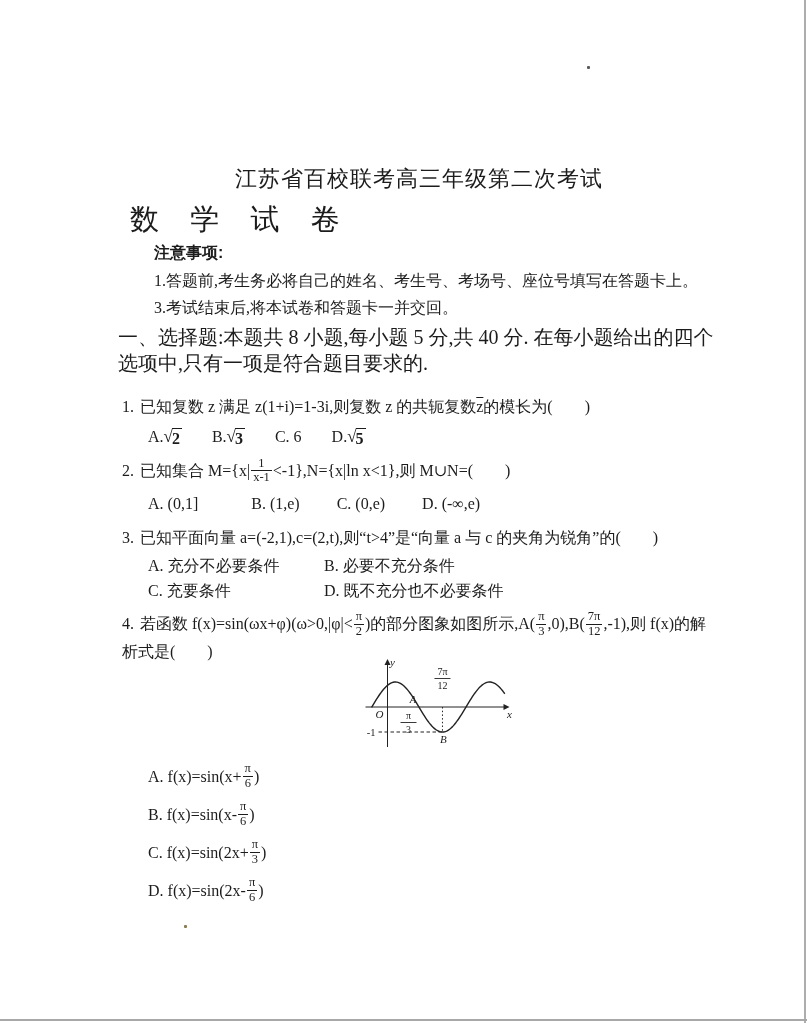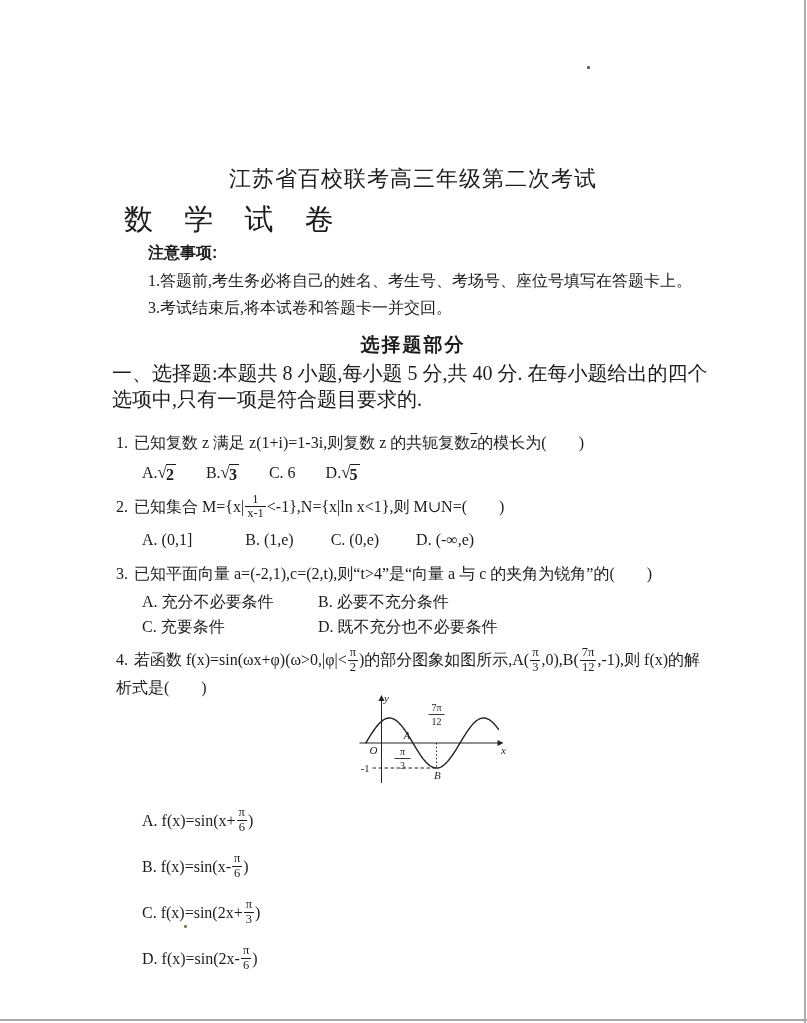--- a/index.html
+++ b/index.html
@@ -6,41 +6,41 @@
   .page{
     position:relative;width:807px;height:1023px;background:#fff;overflow:hidden;
     font-family:"Liberation Serif","DejaVu Serif",serif;color:#1c1c1c;
   }
   .edge-right{position:absolute;top:0;right:1px;width:2px;height:100%;background:#adadad;}
   .edge-bottom{position:absolute;left:0;bottom:2px;width:100%;height:2px;background:#a8a8a8;}
   .artifact{position:absolute;border-radius:1px;}
   .dot1{left:587px;top:66px;width:3px;height:3px;background:#5a5a5a;}
   .dot2{left:184px;top:925px;width:3px;height:3px;background:#8a7a55;}
 
-  .content{position:absolute;left:112px;top:166px;width:602px;}
+  .content{position:absolute;left:118px;top:166px;width:602px;}
 
   .title1{font-size:22px;line-height:26px;text-align:center;margin:0;font-weight:500;letter-spacing:1px;}
   .title2{font-size:29px;line-height:36px;text-align:left;margin:9px 0 0 0;font-weight:500;letter-spacing:12px;text-indent:12px;}
 
   .notice-head{font-size:17px;font-weight:bold;margin:25px 0 0 0;line-height:22px;
     font-family:"Liberation Sans","DejaVu Sans",sans-serif;}
   .notice p{margin:4px;font-size:16px;line-height:23.5px;text-indent:2em;}
 
   .section-title{font-size:19px;font-weight:600;text-align:center;margin:12px 0 0 0;line-height:26px;letter-spacing:2px;}
   .intro{margin:2px 0 0 0;font-size:20px;line-height:26px;}
 
   .questions{margin-top:18px;}
   .question{margin-top:8px;}
   .stem{margin:4px;font-size:16px;line-height:25px;}
   .stem .qnum{margin-right:2px;}
 
   .opts{margin-left:30px;font-size:16px;}
   .opts-row{display:flex;align-items:center;column-gap:30px;line-height:27px;flex-wrap:wrap;}
   .opts-grid2{display:grid;grid-template-columns:168px auto;column-gap:8px;row-gap:1px;line-height:24px;width:-moz-fit-content;width:fit-content;}
-  .opts-col .opt{display:flex;align-items:center;line-height:30px;margin-top:16px;text-align:right;}
+  .opts-col .opt{display:flex;align-items:center;line-height:30px;margin-top:8px;text-align:right;}
   .opt{white-space:nowrap;}
 
   .frac{display:inline-flex;flex-direction:column;align-items:center;vertical-align:middle;
     line-height:1.08;font-size:12.5px;margin:0 1px;position:relative;top:-1px;}
   .frac .den{border-top:1.2px solid #1c1c1c;padding:0 2px;}
   .frac .num{padding:0 2px;}
 
   .sqrt{display:inline-flex;align-items:stretch;vertical-align:baseline;}
   .sqrt .sign{font-size:17px;line-height:1;margin-right:-1px;}
   .sqrt .radicand{border-top:1.6px solid #1c1c1c;line-height:1.15;padding:1px 2px 0 0;font-weight:bold;}
@@ -62,21 +62,20 @@
   <div class="content">
     <h1 class="title1">江苏省百校联考高三年级第二次考试</h1>
     <h2 class="title2">数 学 试 卷</h2>
 
     <div class="notice">
       <p class="notice-head">注意事项:</p>
       <p>1.答题前,考生务必将自己的姓名、考生号、考场号、座位号填写在答题卡上。</p>
       <p>3.考试结束后,将本试卷和答题卡一并交回。</p>
     </div>
 
-    <h3 class="section-title">选择题部分</h3>
     <p class="intro">一、选择题:本题共 8 小题,每小题 5 分,共 40 分. 在每小题给出的四个选项中,只有一项是符合题目要求的.</p>
 
     <div class="questions">
         <div class="question">
           <p class="stem"><span class="qnum">1. </span><span>已知复数 z 满足 z(1+i)=1-3i,则复数 z 的共轭复数</span><span class="over">z</span><span>的模长为(　　)</span></p>
           <div class="opts opts-row">
             <div class="opt"><span>A.</span><span class="sqrt">
                 <span class="sign">√</span>
                 <span class="radicand">2</span>
               </span></div>

